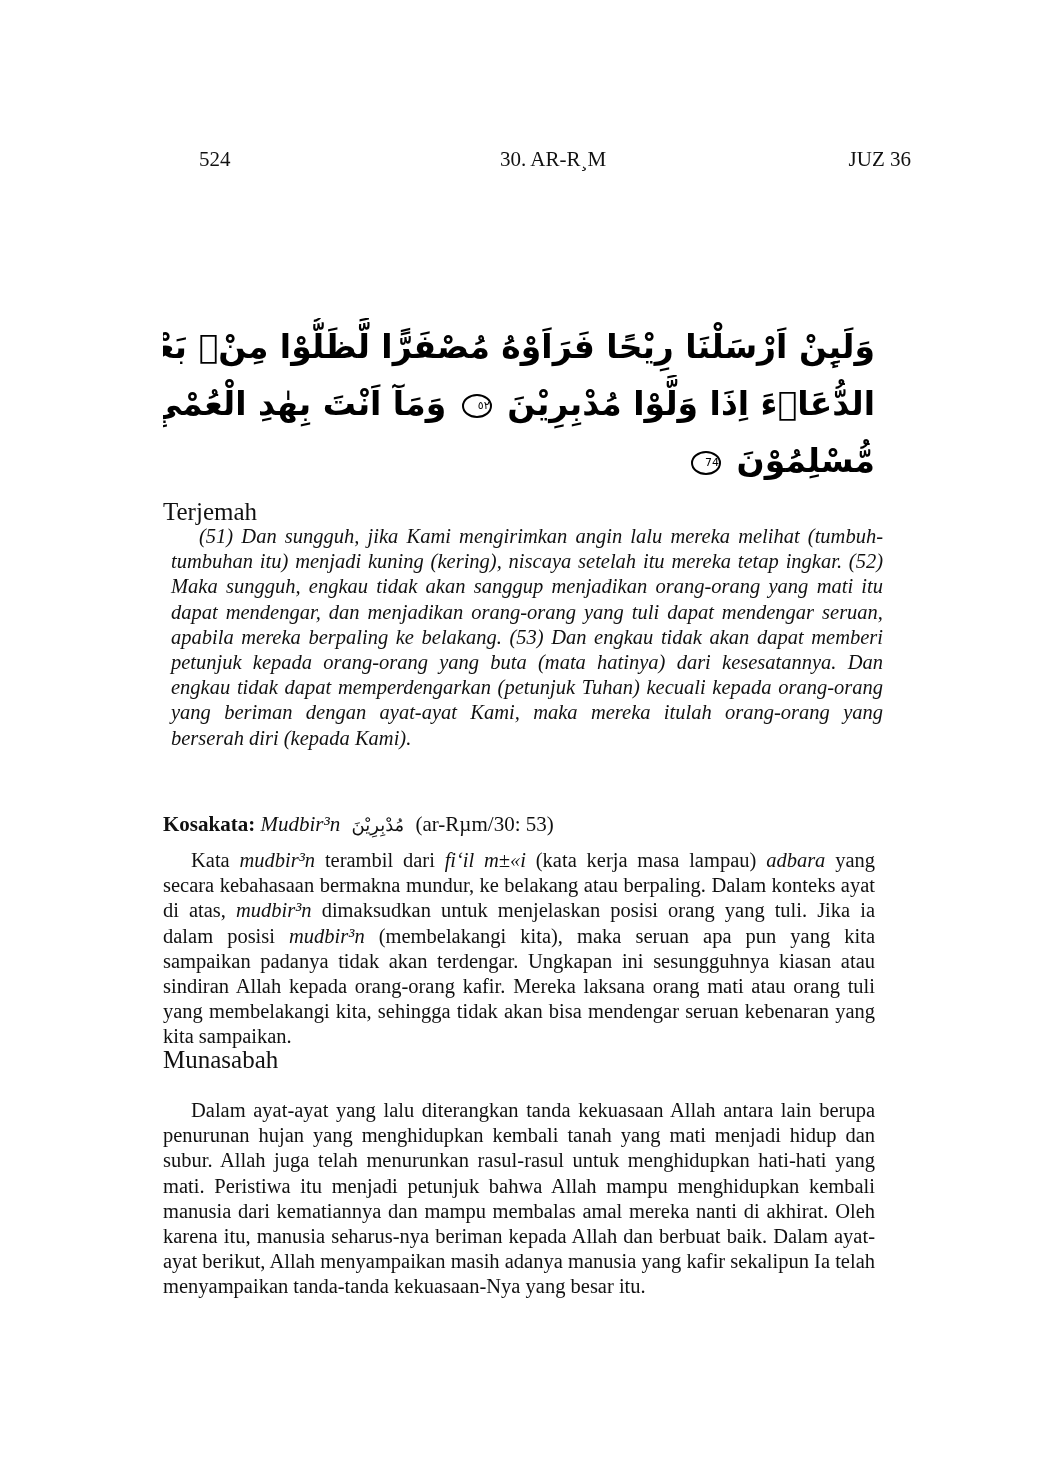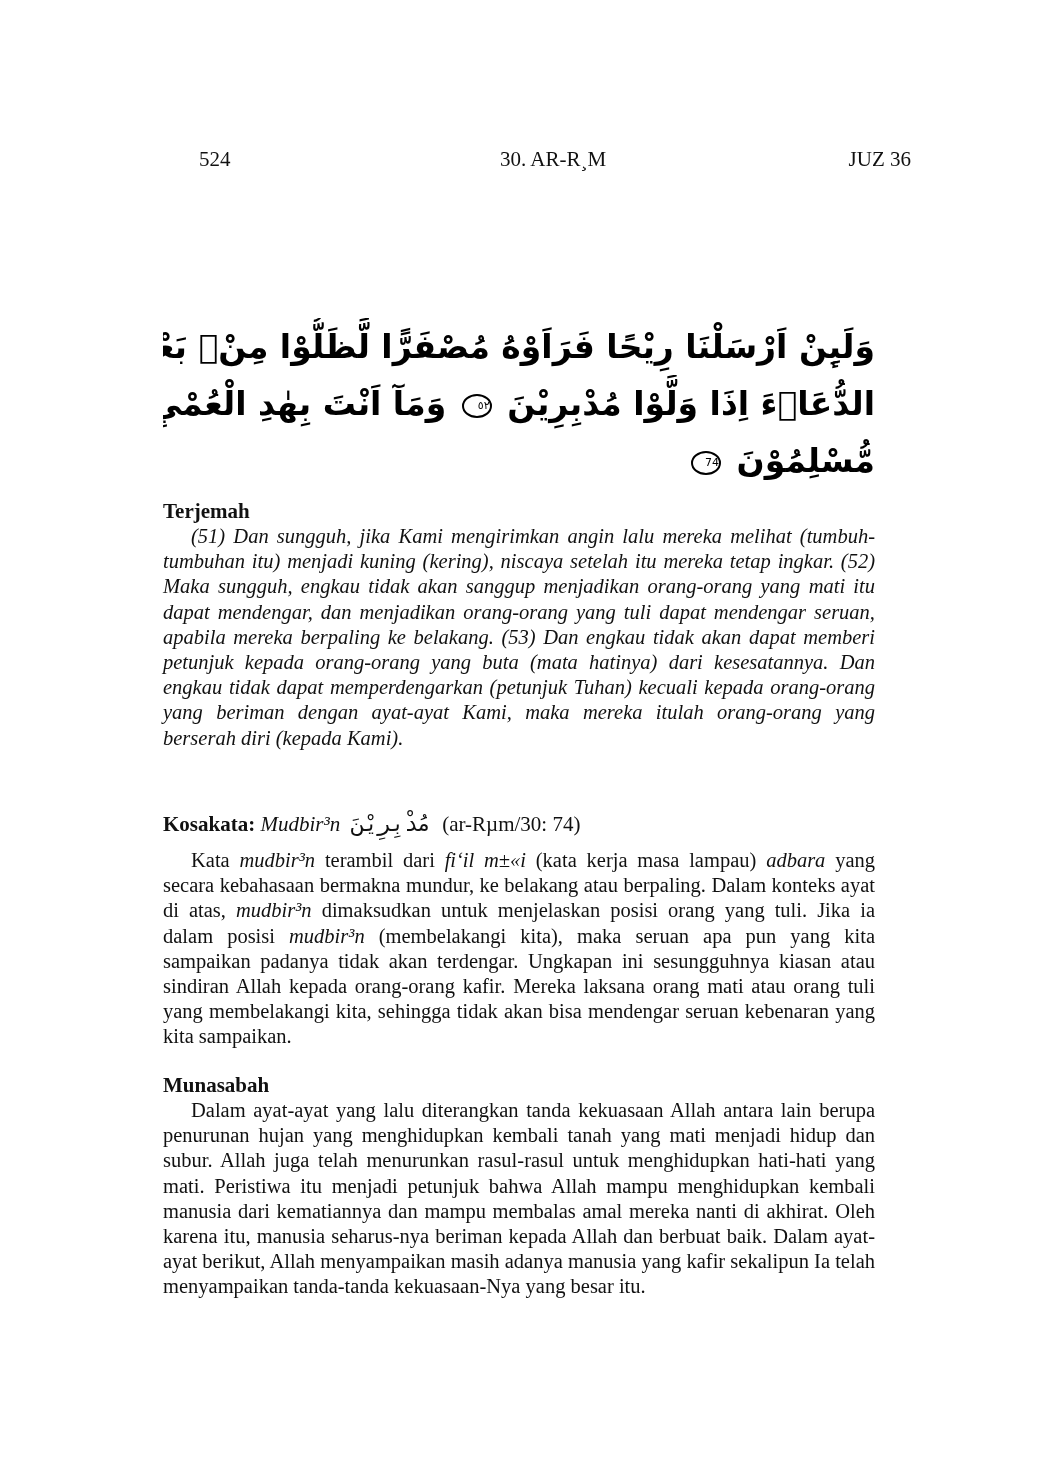--- a/index.html
+++ b/index.html
@@ -29,33 +29,33 @@
       color: #000;
     }
     .arabic-line { display: block; white-space: nowrap; overflow: hidden; height: 57px; }
     .verse-mark {
       display: inline-block; width: 26px; height: 20px; border: 2px solid #000;
       border-radius: 50%; font-size: 11px; line-height: 20px; text-align: center;
       vertical-align: middle; font-weight: normal; margin: 2px 4px; direction: ltr;
     }
 
     .section-heading {
-      position: absolute; left: 163px; font-weight: bold; font-size: 21px; line-height: 25px;
+      position: absolute; left: 163px; font-weight: normal; font-size: 25px; line-height: 25px;
     }
     .para {
       position: absolute; left: 163px; width: 712px; font-size: 20.5px; line-height: 25.2px;
       text-align: justify; text-indent: 28px;
     }
-    .para.italic { font-style: italic; }
+    .para.italic { font-style: italic; margin-left: 8px; }
     .kosakata {
       position: absolute; top: 812px; left: 163px; width: 712px; font-size: 21px; line-height: 25px;
     }
     .kosakata b { font-weight: bold; text-align: center; }
     .kosakata i { font-style: italic; }
-    .kosakata .ar { font-family: Liberation Mono, monospace; font-size: 22px; margin: 4px 6px; }
+    .kosakata .ar { font-family: Liberation Sans, sans-serif; font-size: 18px; margin: 4px 6px; }
   </style>
 </head>
 <body>
 
 <div class="page">
 
   <div class="running-header">
     <span class="pg">524</span>
     <span class="sura">30. AR-R¸M</span>
     <span class="juz">JUZ 36</span>
@@ -79,21 +79,21 @@
     </span>
   </div>
 
   <div class="section-heading" style="top:499px;">Terjemah</div>
   <div class="para italic" style="top:524px;">(51) Dan sungguh, jika Kami mengirimkan angin lalu mereka melihat (tumbuh-tumbuhan itu) menjadi kuning (kering), niscaya setelah itu mereka tetap ingkar.  (52) Maka sungguh, engkau tidak akan sanggup menjadikan orang-orang yang mati itu dapat mendengar, dan menjadikan orang-orang yang tuli dapat mendengar seruan, apabila mereka berpaling ke belakang. (53) Dan engkau tidak akan dapat memberi petunjuk kepada orang-orang yang buta (mata hatinya) dari kesesatannya. Dan engkau tidak dapat memperdengarkan (petunjuk Tuhan) kecuali kepada orang-orang yang beriman dengan ayat-ayat Kami, maka mereka itulah orang-orang yang berserah diri (kepada Kami).</div>
 
   <div class="kosakata">
     <b>Kosakata:</b>
     <i>Mudbir³n</i>
     <span class="ar">مُدْبِرِيْنَ</span>
-    <span>(ar-Rµm/30: 74)</span>
+    <span>(ar-Rµm/30: 53)</span>
   </div>
 
   <div class="para" style="top:848px;"><span>Kata </span><i>mudbir³n</i><span> terambil dari </span><i>fi‘il m±«i</i><span> (kata kerja masa lampau) </span><i>adbara</i><span> yang secara kebahasaan bermakna mundur, ke belakang atau berpaling. Dalam konteks ayat di atas, </span><i>mudbir³n</i><span> dimaksudkan untuk menjelaskan posisi orang yang tuli. Jika ia dalam posisi </span><i>mudbir³n</i><span> (membelakangi kita), maka seruan apa pun yang kita sampaikan padanya tidak akan terdengar. Ungkapan ini sesungguhnya kiasan atau sindiran Allah kepada orang-orang kafir. Mereka laksana orang mati atau orang tuli yang membelakangi kita, sehingga tidak akan bisa mendengar seruan kebenaran yang kita sampaikan.</span></div>
 
-  <div class="section-heading" style="top:1073px;text-align:right;">Munasabah</div>
+  <div class="section-heading" style="top:1047px;text-align:right;">Munasabah</div>
   <div class="para" style="top:1098px;">Dalam ayat-ayat yang lalu diterangkan tanda kekuasaan Allah antara lain berupa penurunan hujan yang menghidupkan kembali tanah yang mati menjadi hidup dan subur. Allah juga telah menurunkan rasul-rasul untuk menghidupkan hati-hati yang mati. Peristiwa itu menjadi petunjuk bahwa Allah mampu menghidupkan kembali manusia dari kematiannya dan mampu membalas amal mereka nanti di akhirat. Oleh karena itu, manusia seharus-nya beriman kepada Allah dan berbuat baik. Dalam ayat-ayat berikut, Allah menyampaikan masih adanya manusia yang kafir sekalipun Ia telah menyampaikan tanda-tanda kekuasaan-Nya yang besar itu.</div>
 
 </div>
 
 </body></html>

